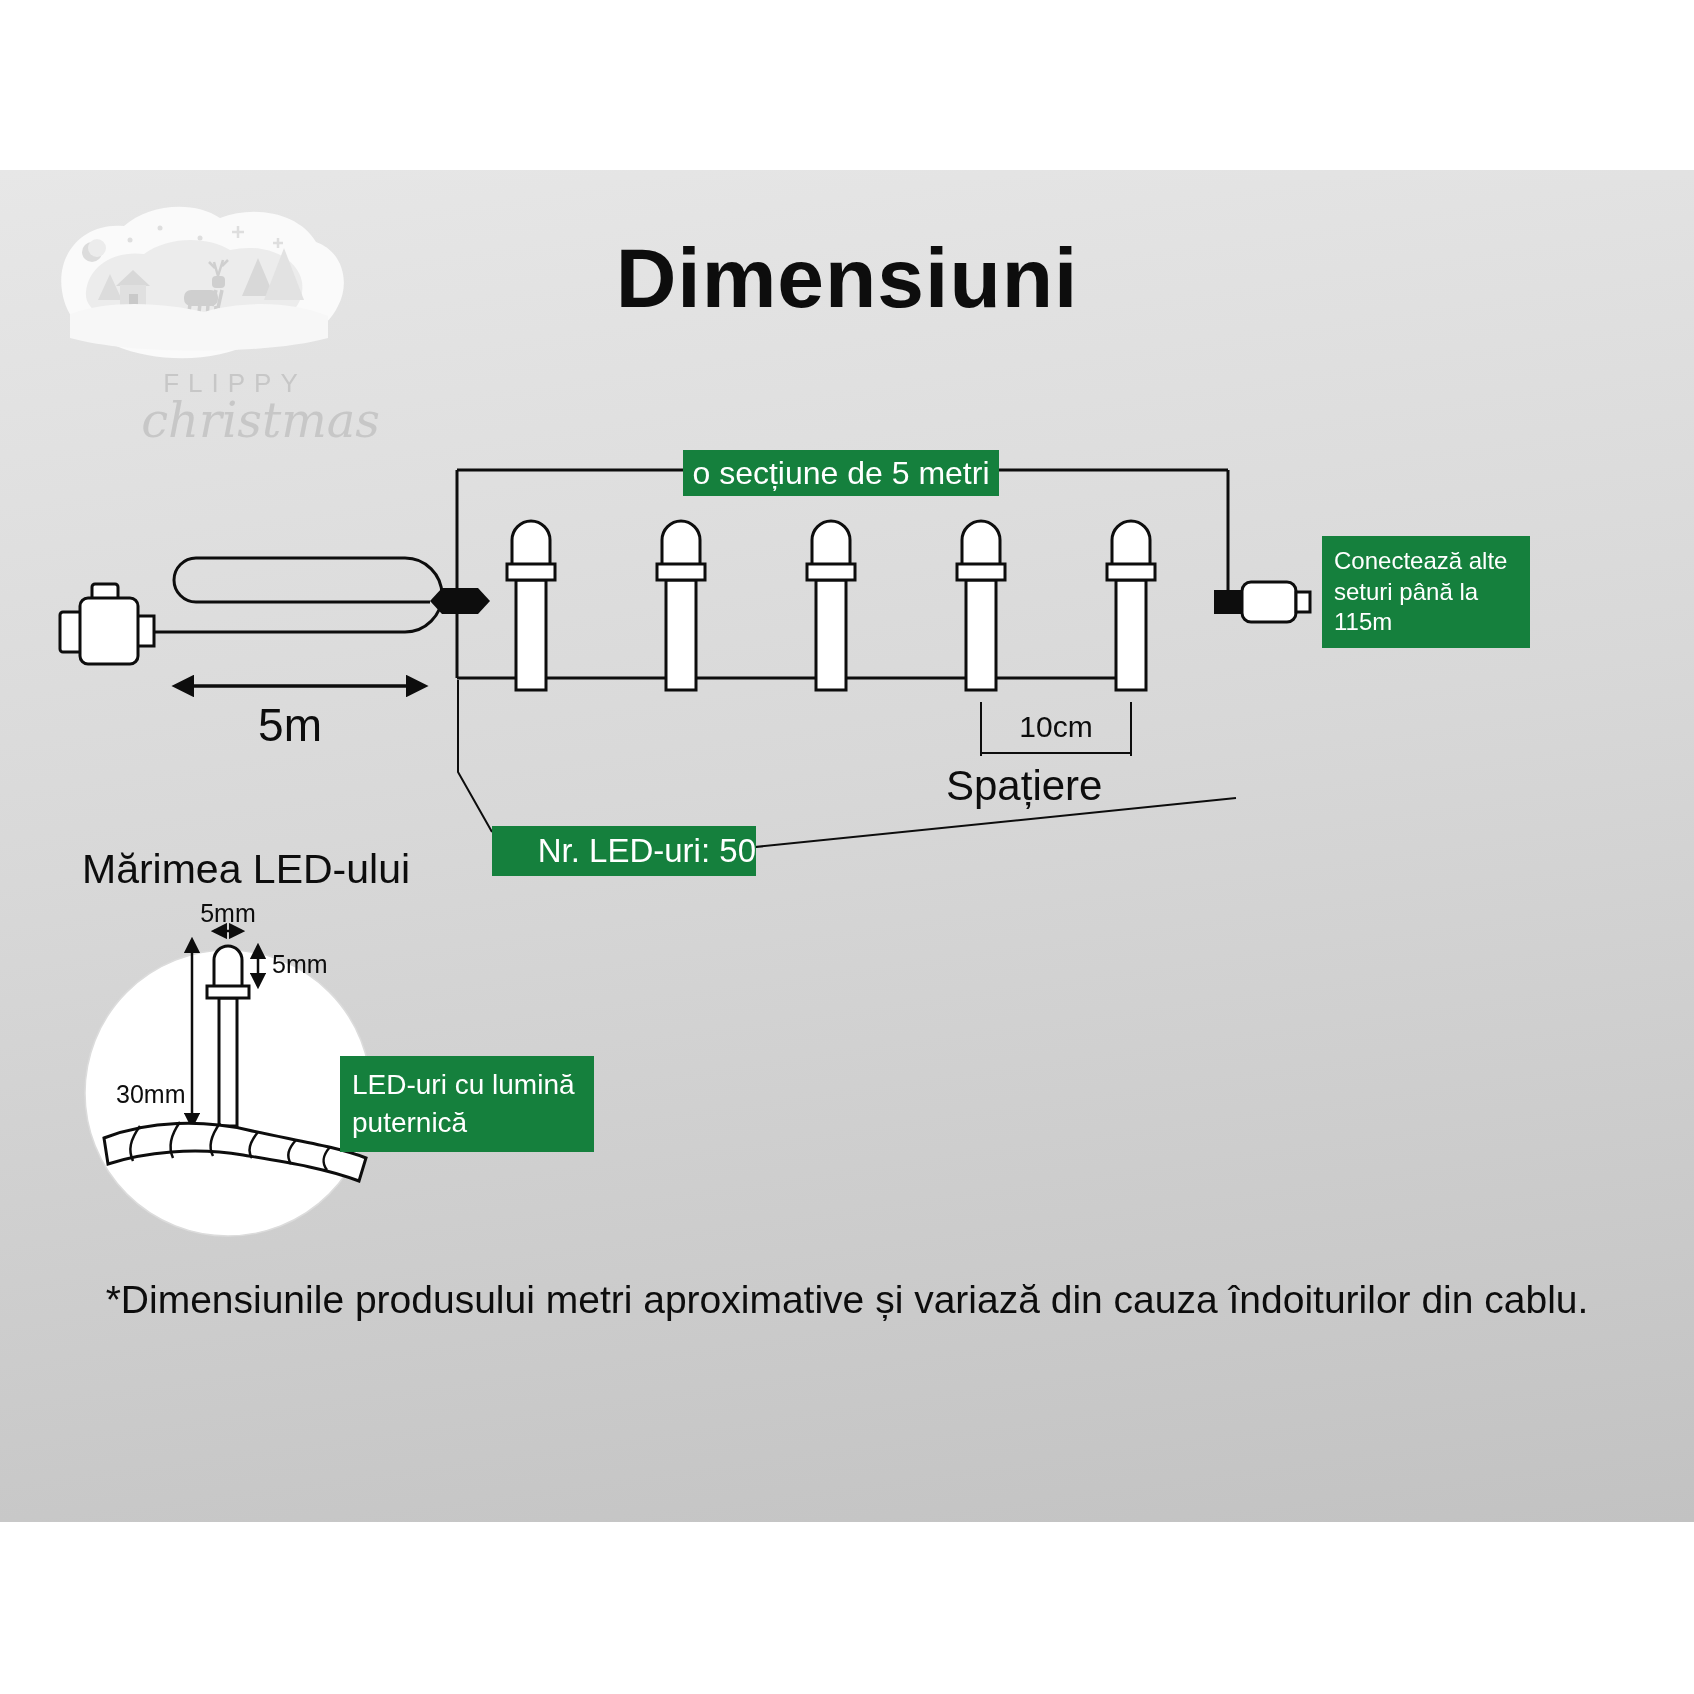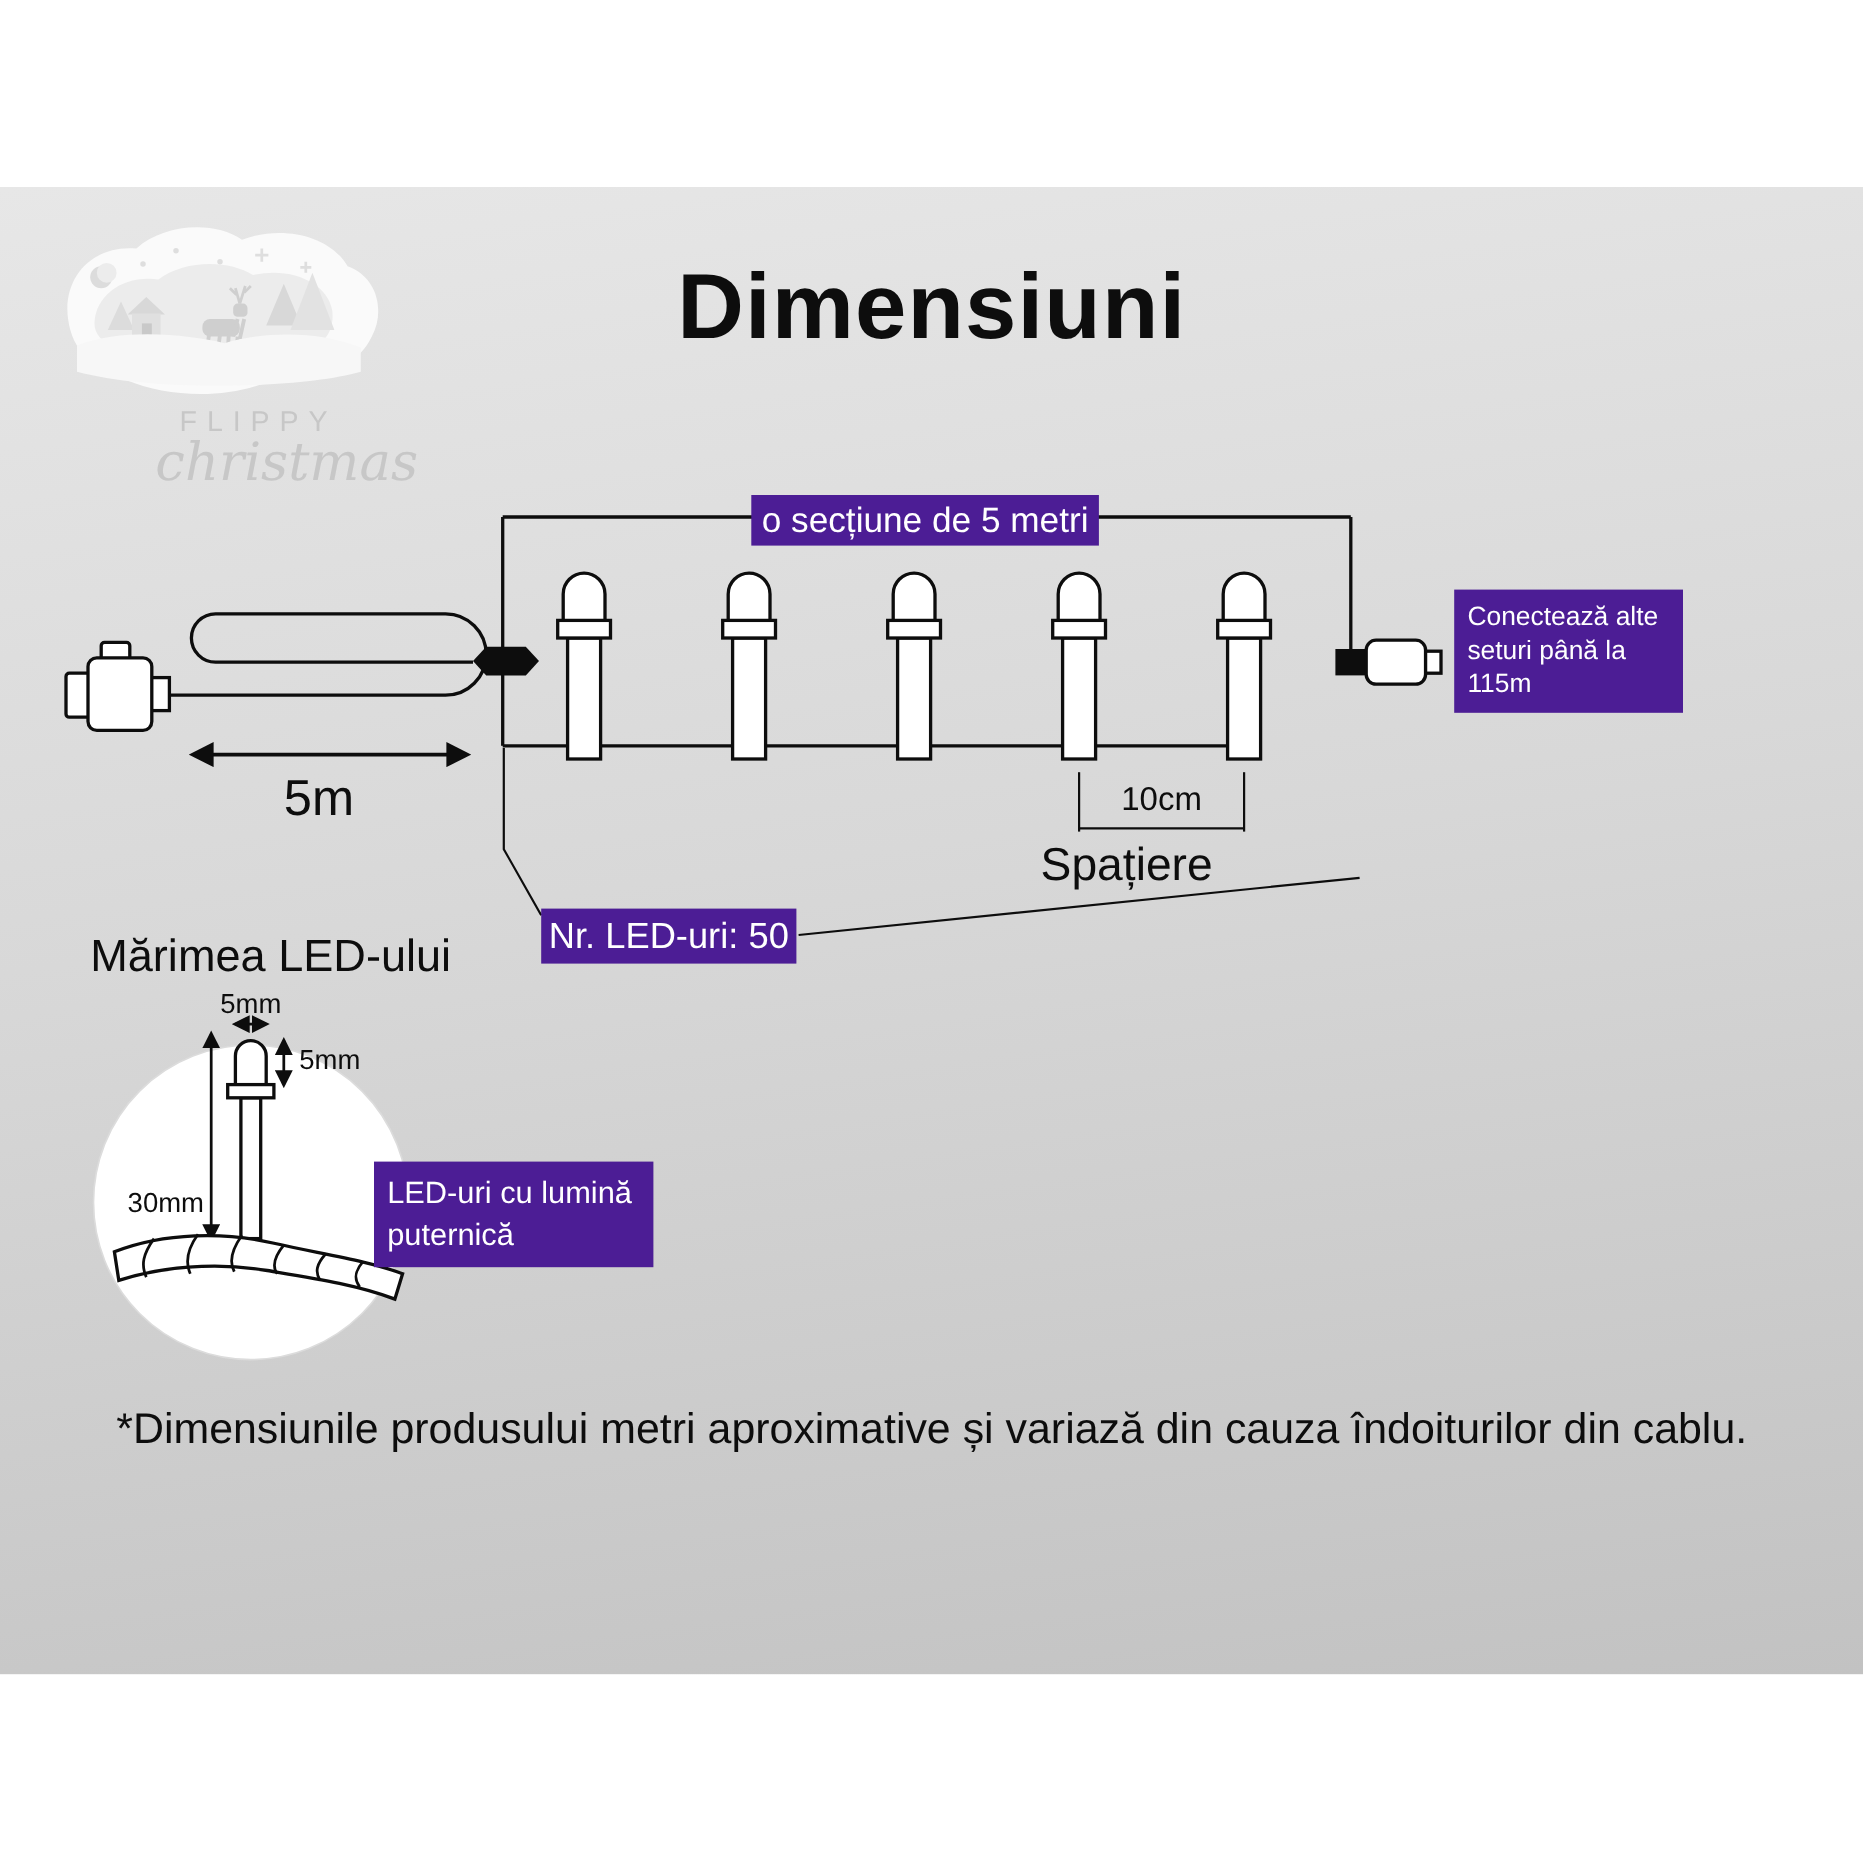--- a/index.html
+++ b/index.html
@@ -2,24 +2,24 @@
 <html><head>
 <meta charset="utf-8">
 <style>
   html,body{margin:0;padding:0;background:#ffffff;}
   .canvas{position:relative;width:1694px;height:1694px;background:#ffffff;overflow:hidden;
           font-family:"Liberation Sans","DejaVu Sans",sans-serif;color:#0d0d0d;}
   .abs{position:absolute;}
   .gray-bg{left:0;top:170px;width:1694px;height:1352px;
            background:linear-gradient(172deg,#e7e7e7 0%,#d8d8d8 45%,#c2c2c2 100%);}
   .page-title{left:0;top:230px;width:100%;text-align:center;font-size:84px;font-weight:700;letter-spacing:1px;}
-  .blackbox{background:#4c1d95;color:#ffffff;}
+  .blackbox{background:#15803d;color:#ffffff;}
   .box-section{left:683px;top:450px;width:316px;height:46px;line-height:46px;text-align:center;font-size:32px;}
   .box-connect{left:1322px;top:536px;width:184px;padding:10px 12px;font-size:24px;line-height:1.28;}
-  .box-count{left:492px;top:826px;width:232px;height:50px;line-height:50px;text-align:center;font-size:33px;}
+  .box-count{left:492px;top:826px;width:264px;height:50px;line-height:50px;text-align:right;font-size:33px;}
   .box-bright{left:340px;top:1056px;width:230px;padding:10px 12px;font-size:28px;line-height:1.35;}
   .lbl-5m{left:230px;top:698px;width:120px;text-align:center;font-size:46px;}
   .lbl-10cm{left:981px;top:710px;width:150px;text-align:center;font-size:30px;}
   .lbl-spat{left:946px;top:762px;width:220px;text-align:left;font-size:42px;}
   .lbl-heading{left:82px;top:846px;font-size:41px;}
   .lbl-5mm-w{left:168px;top:899px;width:120px;text-align:center;font-size:25px;}
   .lbl-5mm-h{left:272px;top:950px;font-size:25px;}
   .lbl-30mm{left:116px;top:1032px;width:68px;text-align:left;font-size:25px;margin-top:48px;}
   .footer-note{left:20px;top:1278px;width:1654px;text-align:center;font-size:39px;white-space:nowrap;}
   .brand-name{left:90px;top:368px;width:290px;text-align:center;font-size:26px;letter-spacing:9px;color:#c7c7c7;}

